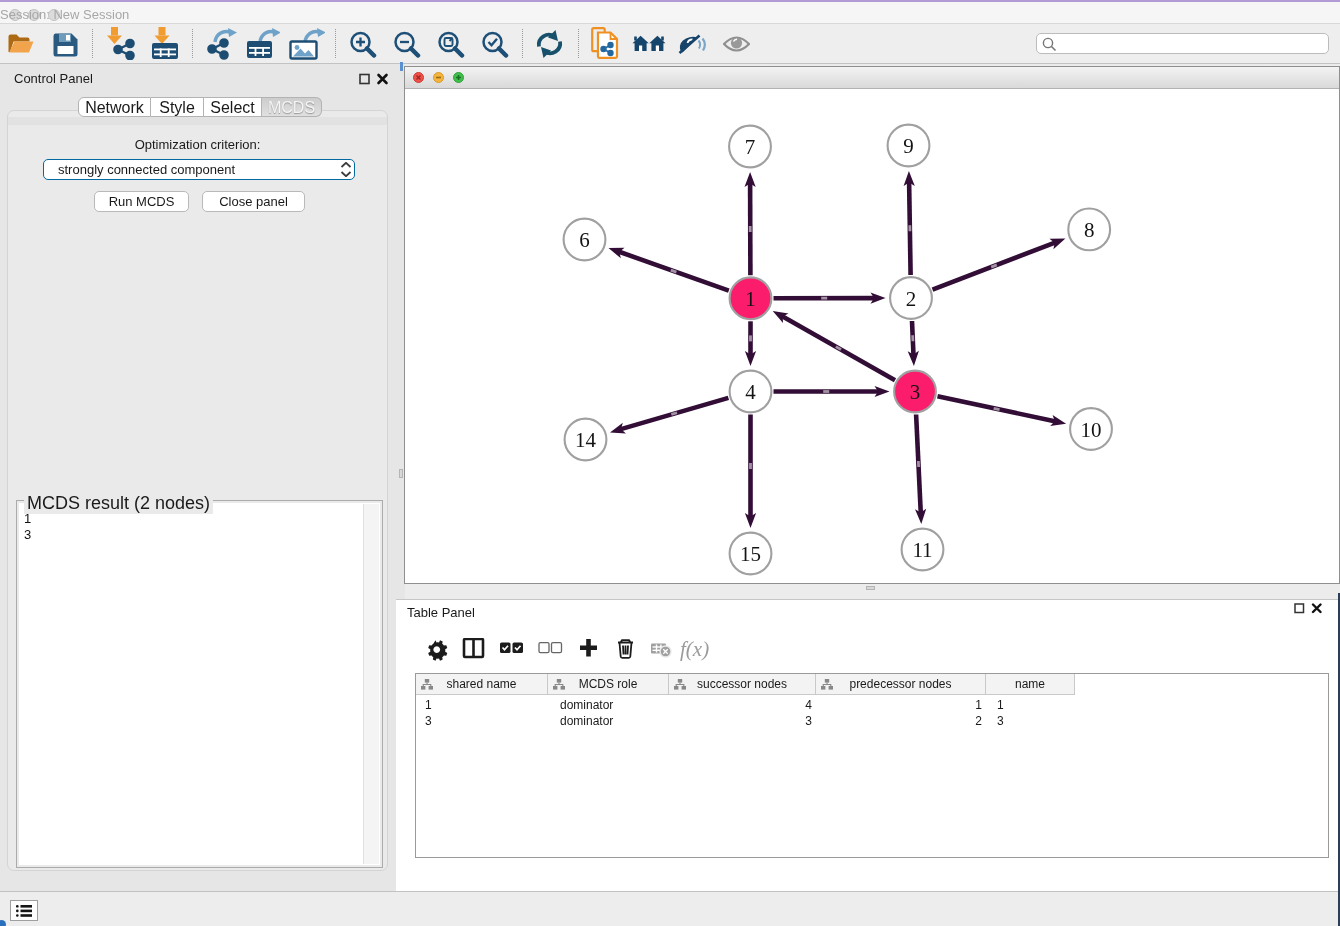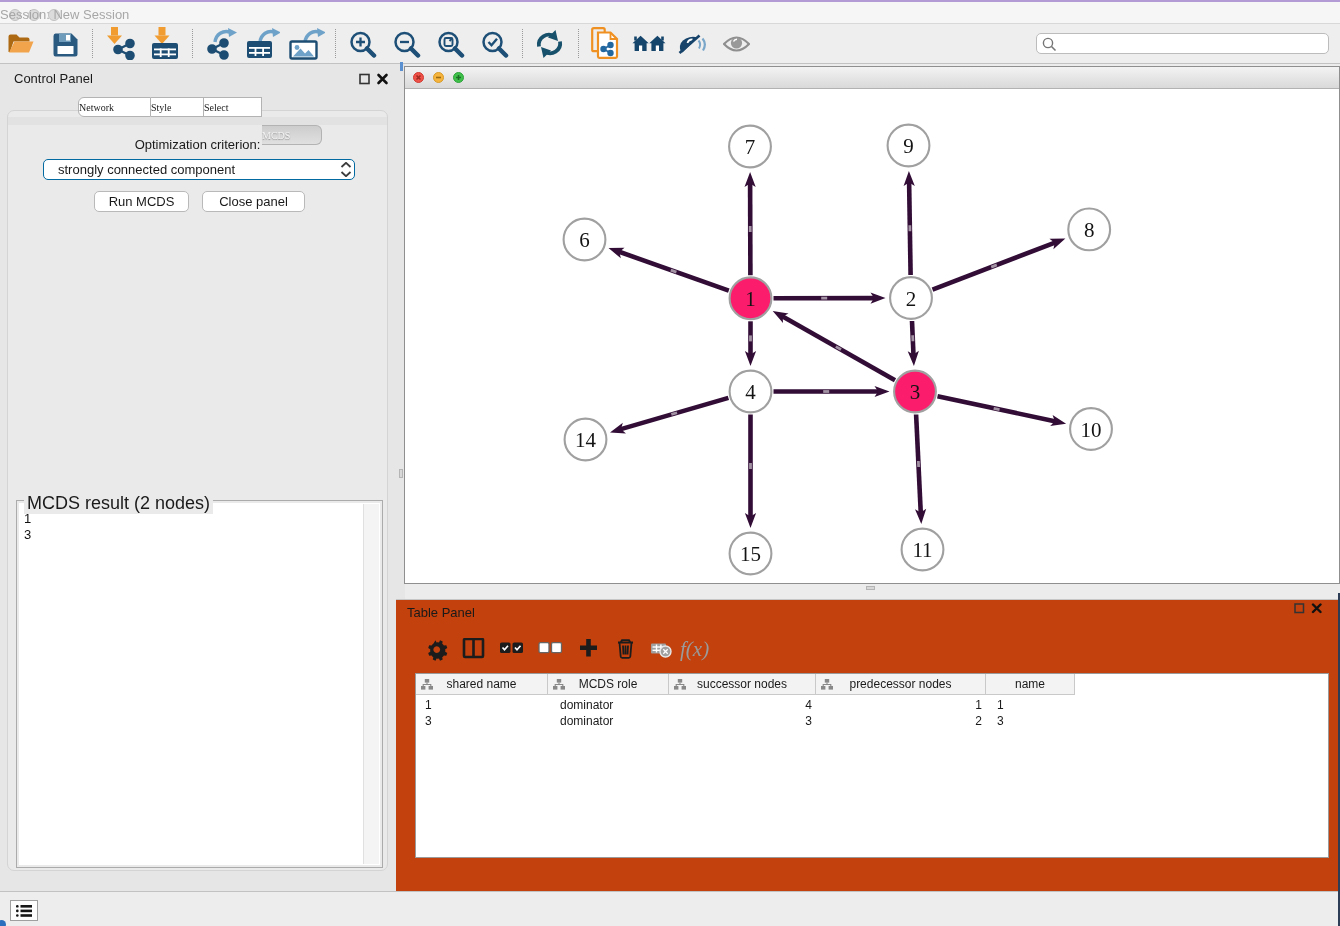--- a/index.html
+++ b/index.html
@@ -14,39 +14,39 @@
 #toolbar { left:0; top:24px; width:1340px; height:40px; background:#eeeeee; border-bottom:1px solid #c2c2c2; }
 .sep { position:absolute; top:29px; height:29px; width:0; border-left:1px dotted #9a9a9a; }
 .ticon { position:absolute; z-index:3; }
 #searchbox { left:1036px; top:33px; width:293px; height:21px; background:#fff; border:1px solid #bcbcbc; border-radius:5px; }
 
 #cpanel { left:0; top:64px; width:405px; height:827px; background:#e6e6e6; }
 #cptitle { left:14px; top:71px; font-size:13px; color:#1a1a1a; }
 #cppane { left:7px; top:110px; width:381px; height:761px; background:#eaeaea; border:1px solid #d4d4d4; border-radius:7px; }
 #cpstrip { left:8px; top:117px; width:379px; height:8px; background:#e2e2e2; }
 .tabrow { position:absolute; display:flex; }
-.tab { height:20px; border:1px solid #b3b3b3; border-left:none; font-size:10px; color:#1a1a1a; text-align:left; line-height:19px; background:#fff;font-family:Liberation Serif, serif; }
+.tab { height:20px; border:1px solid #b3b3b3; border-left:none; font-size:16px; color:#1a1a1a; text-align:center; line-height:19px; background:#fff; }
 .tab.first { border-left:1px solid #b3b3b3; border-radius:6px 0 0 6px; }
 .tab.last { border-radius:0 6px 6px 0; }
-.tab.seltab { background:linear-gradient(#cdcdcd,#e0e0e0); color:#f5f5f5; text-shadow:0 1px 1px rgba(120,120,120,0.7);margin-top:28px; }
+.tab.seltab { background:linear-gradient(#cdcdcd,#e0e0e0); color:#f5f5f5; text-shadow:0 1px 1px rgba(120,120,120,0.7); }
 #optlabel { left:7px; top:137px; width:381px; text-align:center; font-size:13px; color:#1a1a1a; }
 #selbox { left:43px; top:159px; width:312px; height:21px; background:#fff; border:1px solid #0369a1; border-radius:5px; font-size:13px; color:#1a1a1a; line-height:19px; padding-left:14px; }
 .btn { position:absolute; height:21px; background:#fff; border:1px solid #b9b9b9; border-radius:5px; font-size:13px; color:#1a1a1a; text-align:center; line-height:19px; }
 
 #mcdsbox { left:16px; top:500px; width:367px; height:368px; border:1px solid #ababab; }
 #mcdswhite { left:19px; top:503px; width:361px; height:362px; background:#fff; font-size:13px; color:#111; line-height:16px; padding:8px 0 0 5px; }
 #mcdslabel { left:24px; top:493px; background:#eaeaea; padding:0 3px; font-size:18px; color:#1a1a1a; }
 #mcdsscroll { left:363px; top:504px; width:16px; height:360px; background:#f4f4f4; border-left:1px solid #e0e0e0; }
 
 #netwin { left:404px; top:66px; width:936px; height:518px; border:1px solid #8f8f8f; background:#fff; }
 #nettitle { left:0; top:0; width:934px; height:22px; background:linear-gradient(#f3f3f3,#d9d9d9); border-bottom:1px solid #b2b2b2; }
 .tl { width:11px; height:11px; border-radius:50%; position:absolute; top:5px; }
 #netname { left:0; top:4px; width:934px; text-align:center; font-size:13px; font-weight:700; color:#1a1a1a; }
 
-#tpanel { left:396px; top:599px; width:944px; height:292px; background:#c2410c; border-top:1px solid #c6c6c6; }
+#tpanel { left:396px; top:599px; width:944px; height:292px; background:#ffffff; border-top:1px solid #c6c6c6; }
 #tptitle { left:11px; top:5px; font-size:13px; color:#1a1a1a; }
 #ttable { left:19px; top:73px; width:914px; height:185px; background:#fff; border:1px solid #9a9a9a; }
 .hcell { position:absolute; top:0; height:21px; background:#f3f3f3; border-right:1px solid #c9c9c9; border-bottom:1px solid #c9c9c9; font-size:12px; color:#1a1a1a; text-align:center; line-height:20px; }
 .trow { position:absolute; font-size:12px; color:#1a1a1a; }
 
 
 #statusbar { left:0; top:891px; width:1340px; height:35px; background:#ededed; border-top:1px solid #c2c2c2; }
 #listbtn { left:10px; top:8px; width:28px; height:21px; background:#fdfdfd; border:1px solid #9f9f9f; }
 #membtn { left:1254px; top:6px; width:75px; height:23px; background:#fbfbfb; border:1px solid #ababab; font-size:12px; color:#1a1a1a;margin-top:40px; }
 #rightstrip { left:1338px; top:593px; width:2px; height:333px; background:#2c3d55; }

